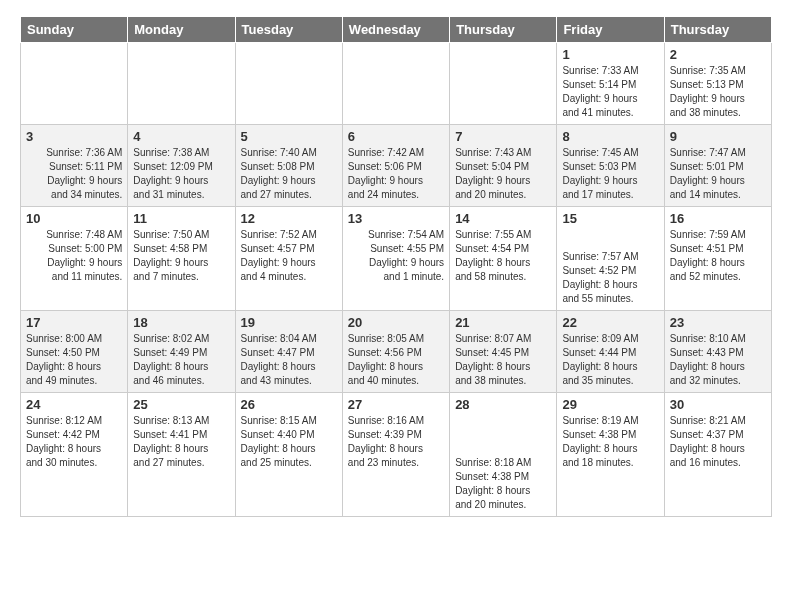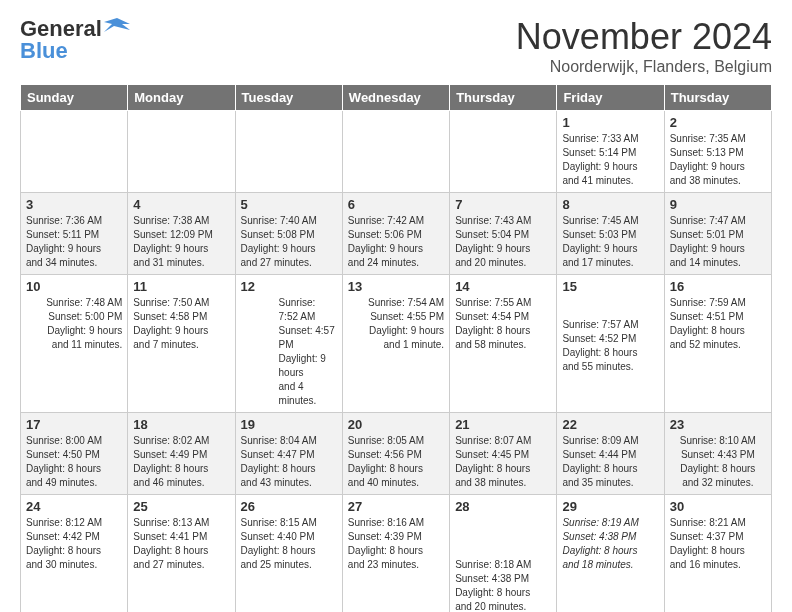--- a/index.html
+++ b/index.html
@@ -16,37 +16,20 @@
     .calendar tr:nth-child(even) td { background: #f2f2f2; }
     .day-num { font-size: 13px; font-weight: bold; color: #333; margin-bottom: 2px; }
     .day-info { font-size: 10px; color: #333; line-height: 1.4; }
     .empty { background: #fff !important; }
     .calendar tr:nth-child(even) .empty { background: #f2f2f2 !important; }
   </style>
 </head>
 <body>
 
 <div class="page">
-  <div class="header">
-    <div class="logo">
-      <div>
-        <div style="display:flex;align-items:center;">
-          <span style="font-size:22px;font-weight:bold;color:#333;">General</span>
-          <svg width="26" height="26" viewBox="0 0 26 26" style="margin-left:2px;margin-top:-4px;">
-            <polygon points="13,4 26,10 18,10 26,16 10,12 0,18 8,10 0,8" fill="#4a90d9"></polygon>
-          </svg>
-        </div>
-        <div style="font-size:22px;font-weight:bold;color:#4a90d9;margin-top:-4px;">Blue</div>
-      </div>
-    </div>
-    <div class="title-block">
-      <div class="main-title">November 2024</div>
-      <div class="subtitle">Noorderwijk, Flanders, Belgium</div>
-    </div>
-  </div>
 
   <table class="calendar">
     <thead>
       <tr>
       <th>Sunday</th>
           <th>Monday</th>
           <th>Tuesday</th>
           <th>Wednesday</th>
           <th>Thursday</th>
           <th>Friday</th>
@@ -71,21 +54,21 @@
             <div class="day-num">2</div>
             <div class="day-info" style="white-space: pre-line;">Sunrise: 7:35 AM
 Sunset: 5:13 PM
 Daylight: 9 hours
 and 38 minutes.</div>
           </td>
         </tr>
         <tr>
           <td>
             <div class="day-num">3</div>
-            <div class="day-info" style="white-space: pre-line;">Sunrise: 7:36 AM
+            <div class="day-info" style="white-space: pre-line; text-align: right;">Sunrise: 7:36 AM
 Sunset: 5:11 PM
 Daylight: 9 hours
 and 34 minutes.</div>
           </td>
           <td>
             <div class="day-num">4</div>
             <div class="day-info" style="white-space: pre-line;">Sunrise: 7:38 AM
 Sunset: 12:09 PM
 Daylight: 9 hours
 and 31 minutes.</div>
@@ -136,21 +119,21 @@
           </td>
           <td>
             <div class="day-num">11</div>
             <div class="day-info" style="white-space: pre-line;">Sunrise: 7:50 AM
 Sunset: 4:58 PM
 Daylight: 9 hours
 and 7 minutes.</div>
           </td>
           <td>
             <div class="day-num">12</div>
-            <div class="day-info" style="white-space: pre-line; margin-left: 38px;">Sunrise: 7:52 AM
+            <div class="day-info" style="white-space: pre-line;">Sunrise: 7:52 AM
 Sunset: 4:57 PM
 Daylight: 9 hours
 and 4 minutes.</div>
           </td>
           <td>
             <div class="day-num">13</div>
             <div class="day-info" style="white-space: pre-line; text-align: right;">Sunrise: 7:54 AM
 Sunset: 4:55 PM
 Daylight: 9 hours
 and 1 minute.</div>
@@ -215,21 +198,21 @@
           </td>
           <td>
             <div class="day-num">22</div>
             <div class="day-info" style="white-space: pre-line;">Sunrise: 8:09 AM
 Sunset: 4:44 PM
 Daylight: 8 hours
 and 35 minutes.</div>
           </td>
           <td>
             <div class="day-num">23</div>
-            <div class="day-info" style="white-space: pre-line; text-align: center;">Sunrise: 8:10 AM
+            <div class="day-info" style="white-space: pre-line;">Sunrise: 8:10 AM
 Sunset: 4:43 PM
 Daylight: 8 hours
 and 32 minutes.</div>
           </td>
         </tr>
         <tr>
           <td>
             <div class="day-num">24</div>
             <div class="day-info" style="white-space: pre-line;">Sunrise: 8:12 AM
 Sunset: 4:42 PM
@@ -259,21 +242,21 @@
           </td>
           <td>
             <div class="day-num">28</div>
             <div class="day-info" style="white-space: pre-line; margin-top: 44px;">Sunrise: 8:18 AM
 Sunset: 4:38 PM
 Daylight: 8 hours
 and 20 minutes.</div>
           </td>
           <td>
             <div class="day-num">29</div>
-            <div class="day-info" style="white-space: pre-line; font-style: italic;">Sunrise: 8:19 AM
+            <div class="day-info" style="white-space: pre-line;">Sunrise: 8:19 AM
 Sunset: 4:38 PM
 Daylight: 8 hours
 and 18 minutes.</div>
           </td>
           <td>
             <div class="day-num">30</div>
             <div class="day-info" style="white-space: pre-line;">Sunrise: 8:21 AM
 Sunset: 4:37 PM
 Daylight: 8 hours
 and 16 minutes.</div>

